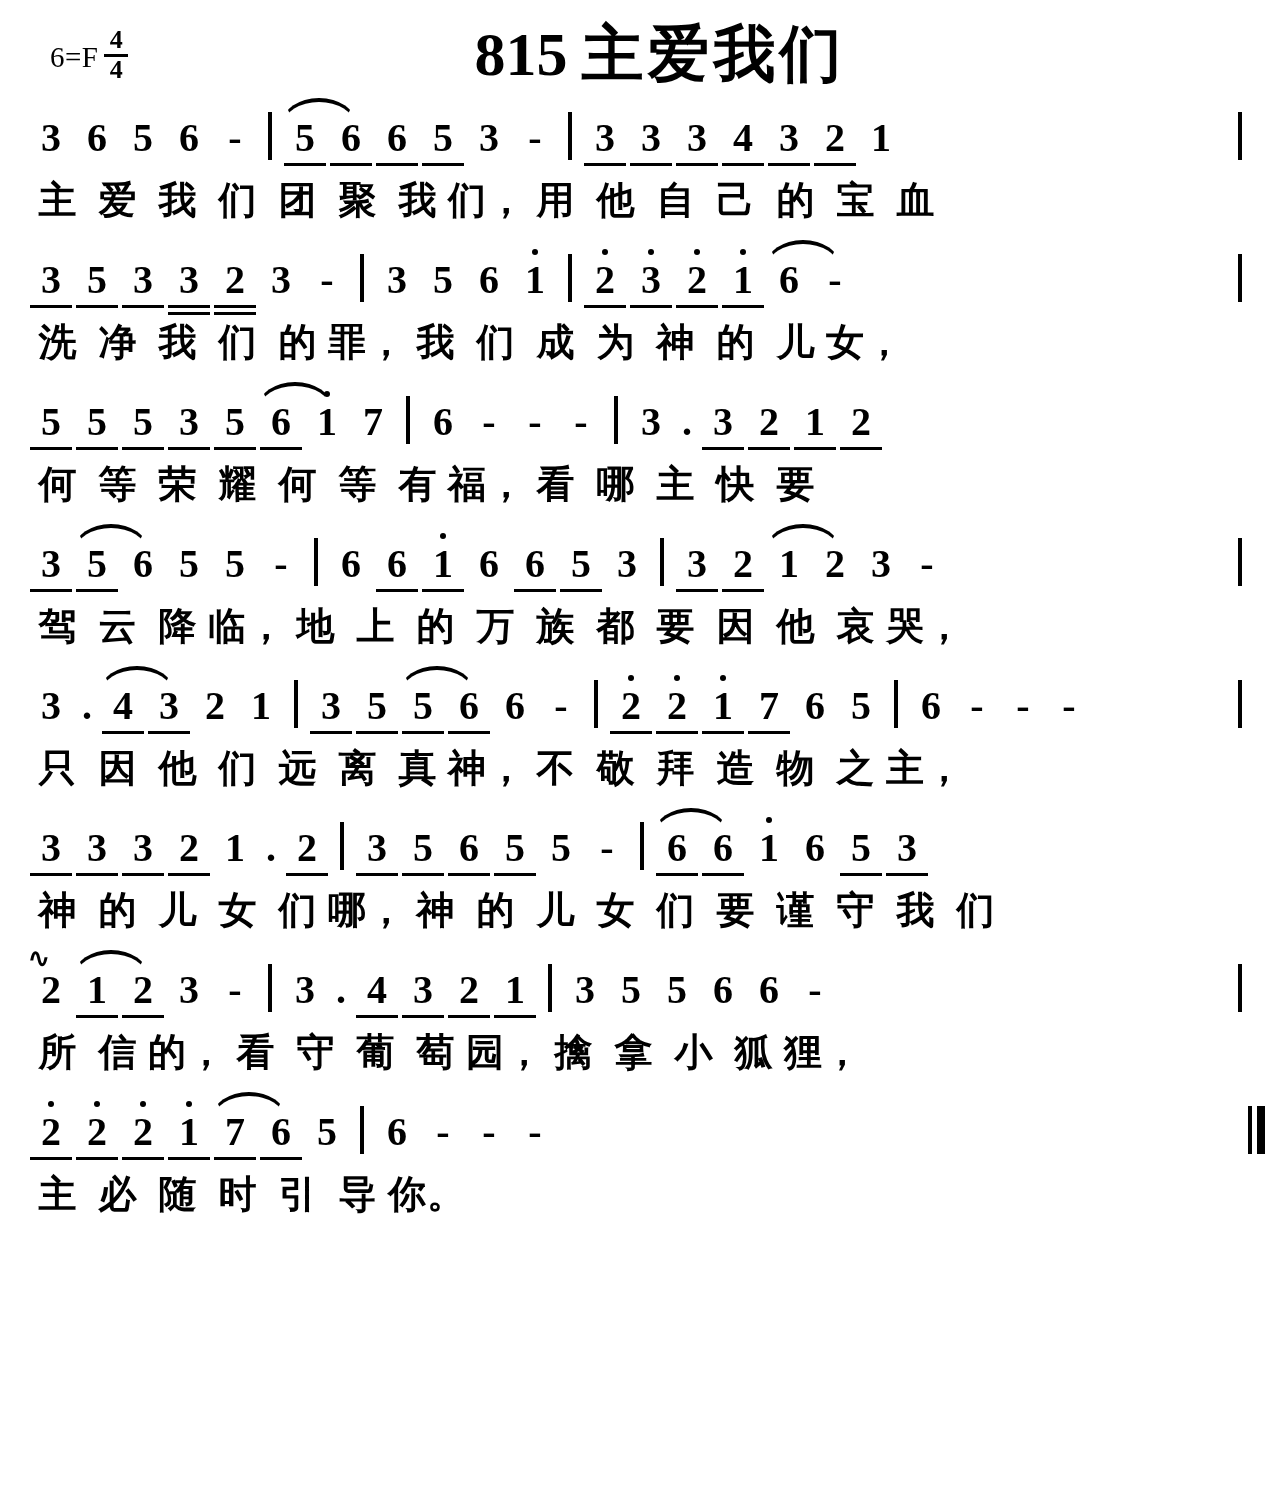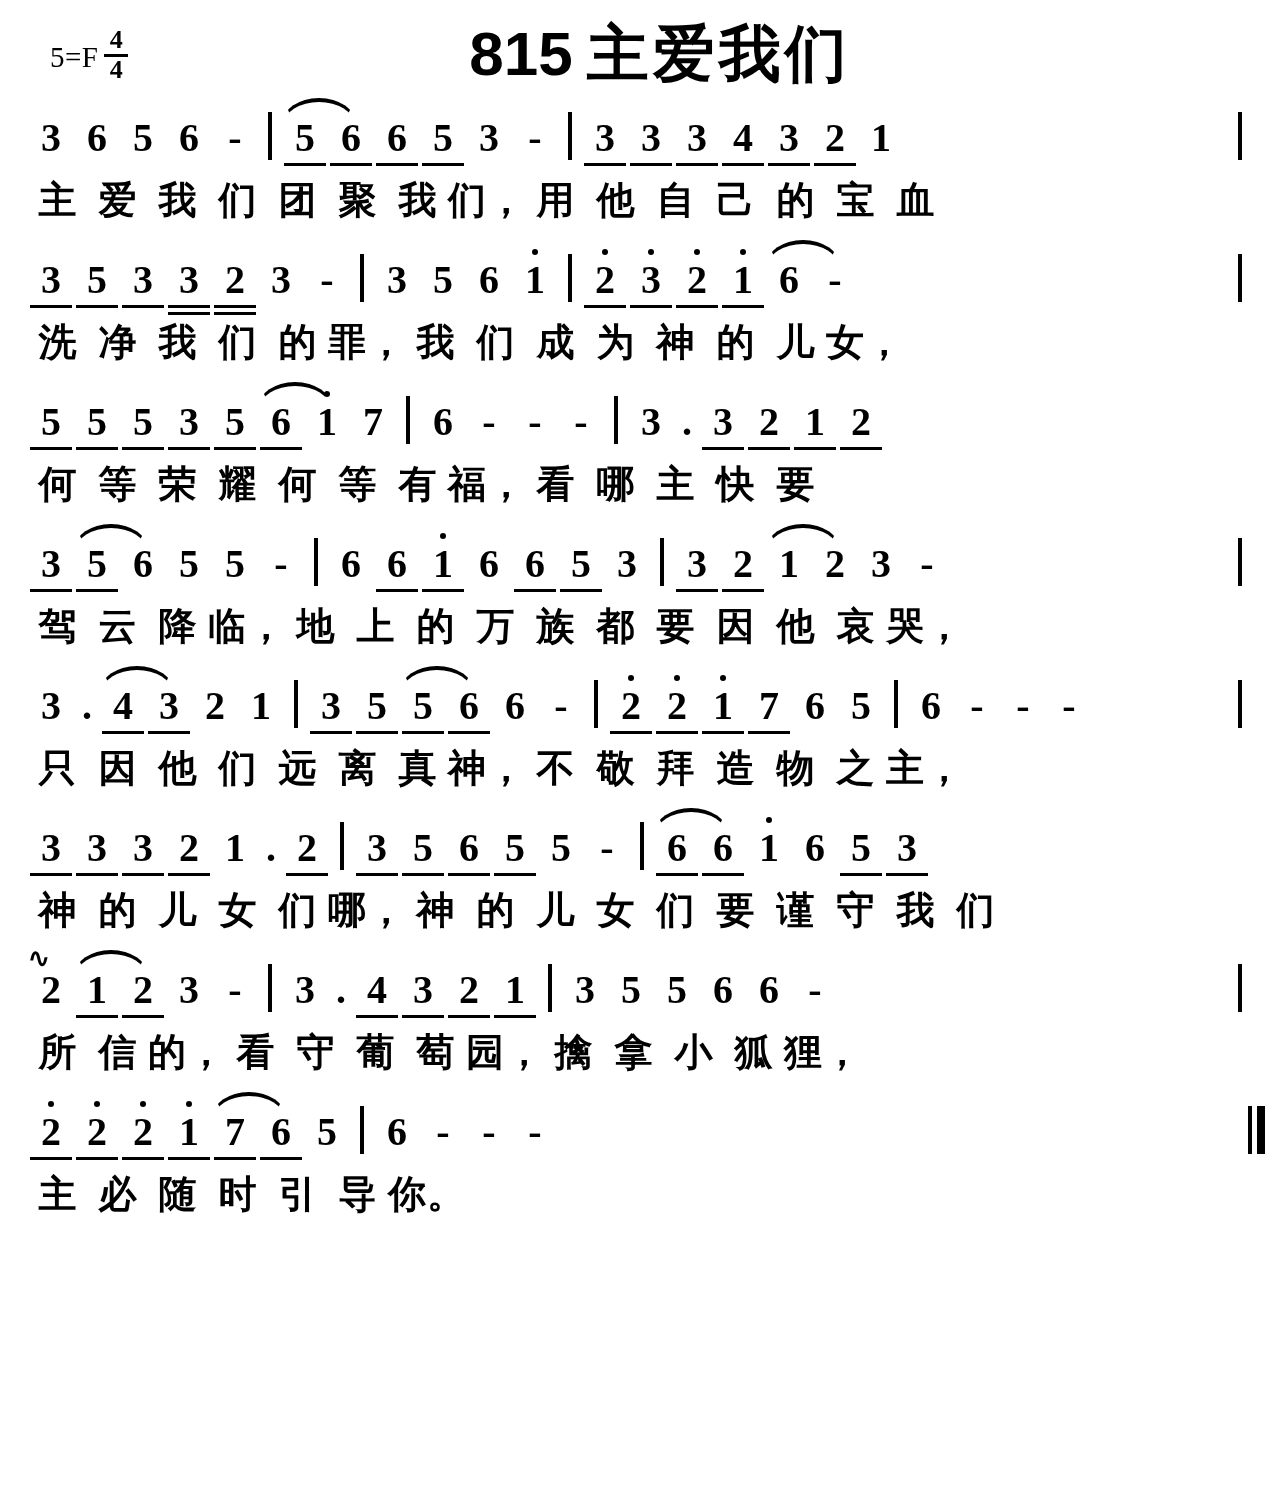--- a/index.html
+++ b/index.html
@@ -64,21 +64,21 @@
     right: 0;
     top: 12px;
     text-align: center;
     font-family: "DejaVu Sans", sans-serif;
     font-weight: 700;
     font-size: 62px;
     letter-spacing: 4px;
     padding-left: 40px;
   }
   .title .num {
-    font-family: Liberation Sans, sans-serif;
+    font-family: Liberation Serif, serif;
     font-weight: 700;
     letter-spacing: 0px;
     margin-right: 14px;
   }
 
   
   .system {
     position: relative;
     margin-bottom: 6px;
   }
@@ -190,21 +190,21 @@
   }
   .lyr { display: inline-block; text-align: center; }
 </style>
 </head>
 <body>
 
 <div class="sheet">
 
   <div class="header">
     <div class="key-sig">
-      <span class="kstr">5=F</span>
+      <span class="kstr">6=F</span>
       <span class="meter">
         <span class="num">4</span>
         <span class="bar"></span>
         <span class="den">4</span>
       </span>
     </div>
     <div class="title">
       <span class="num">815</span><span>主爱我们</span>
     </div>
   </div>

